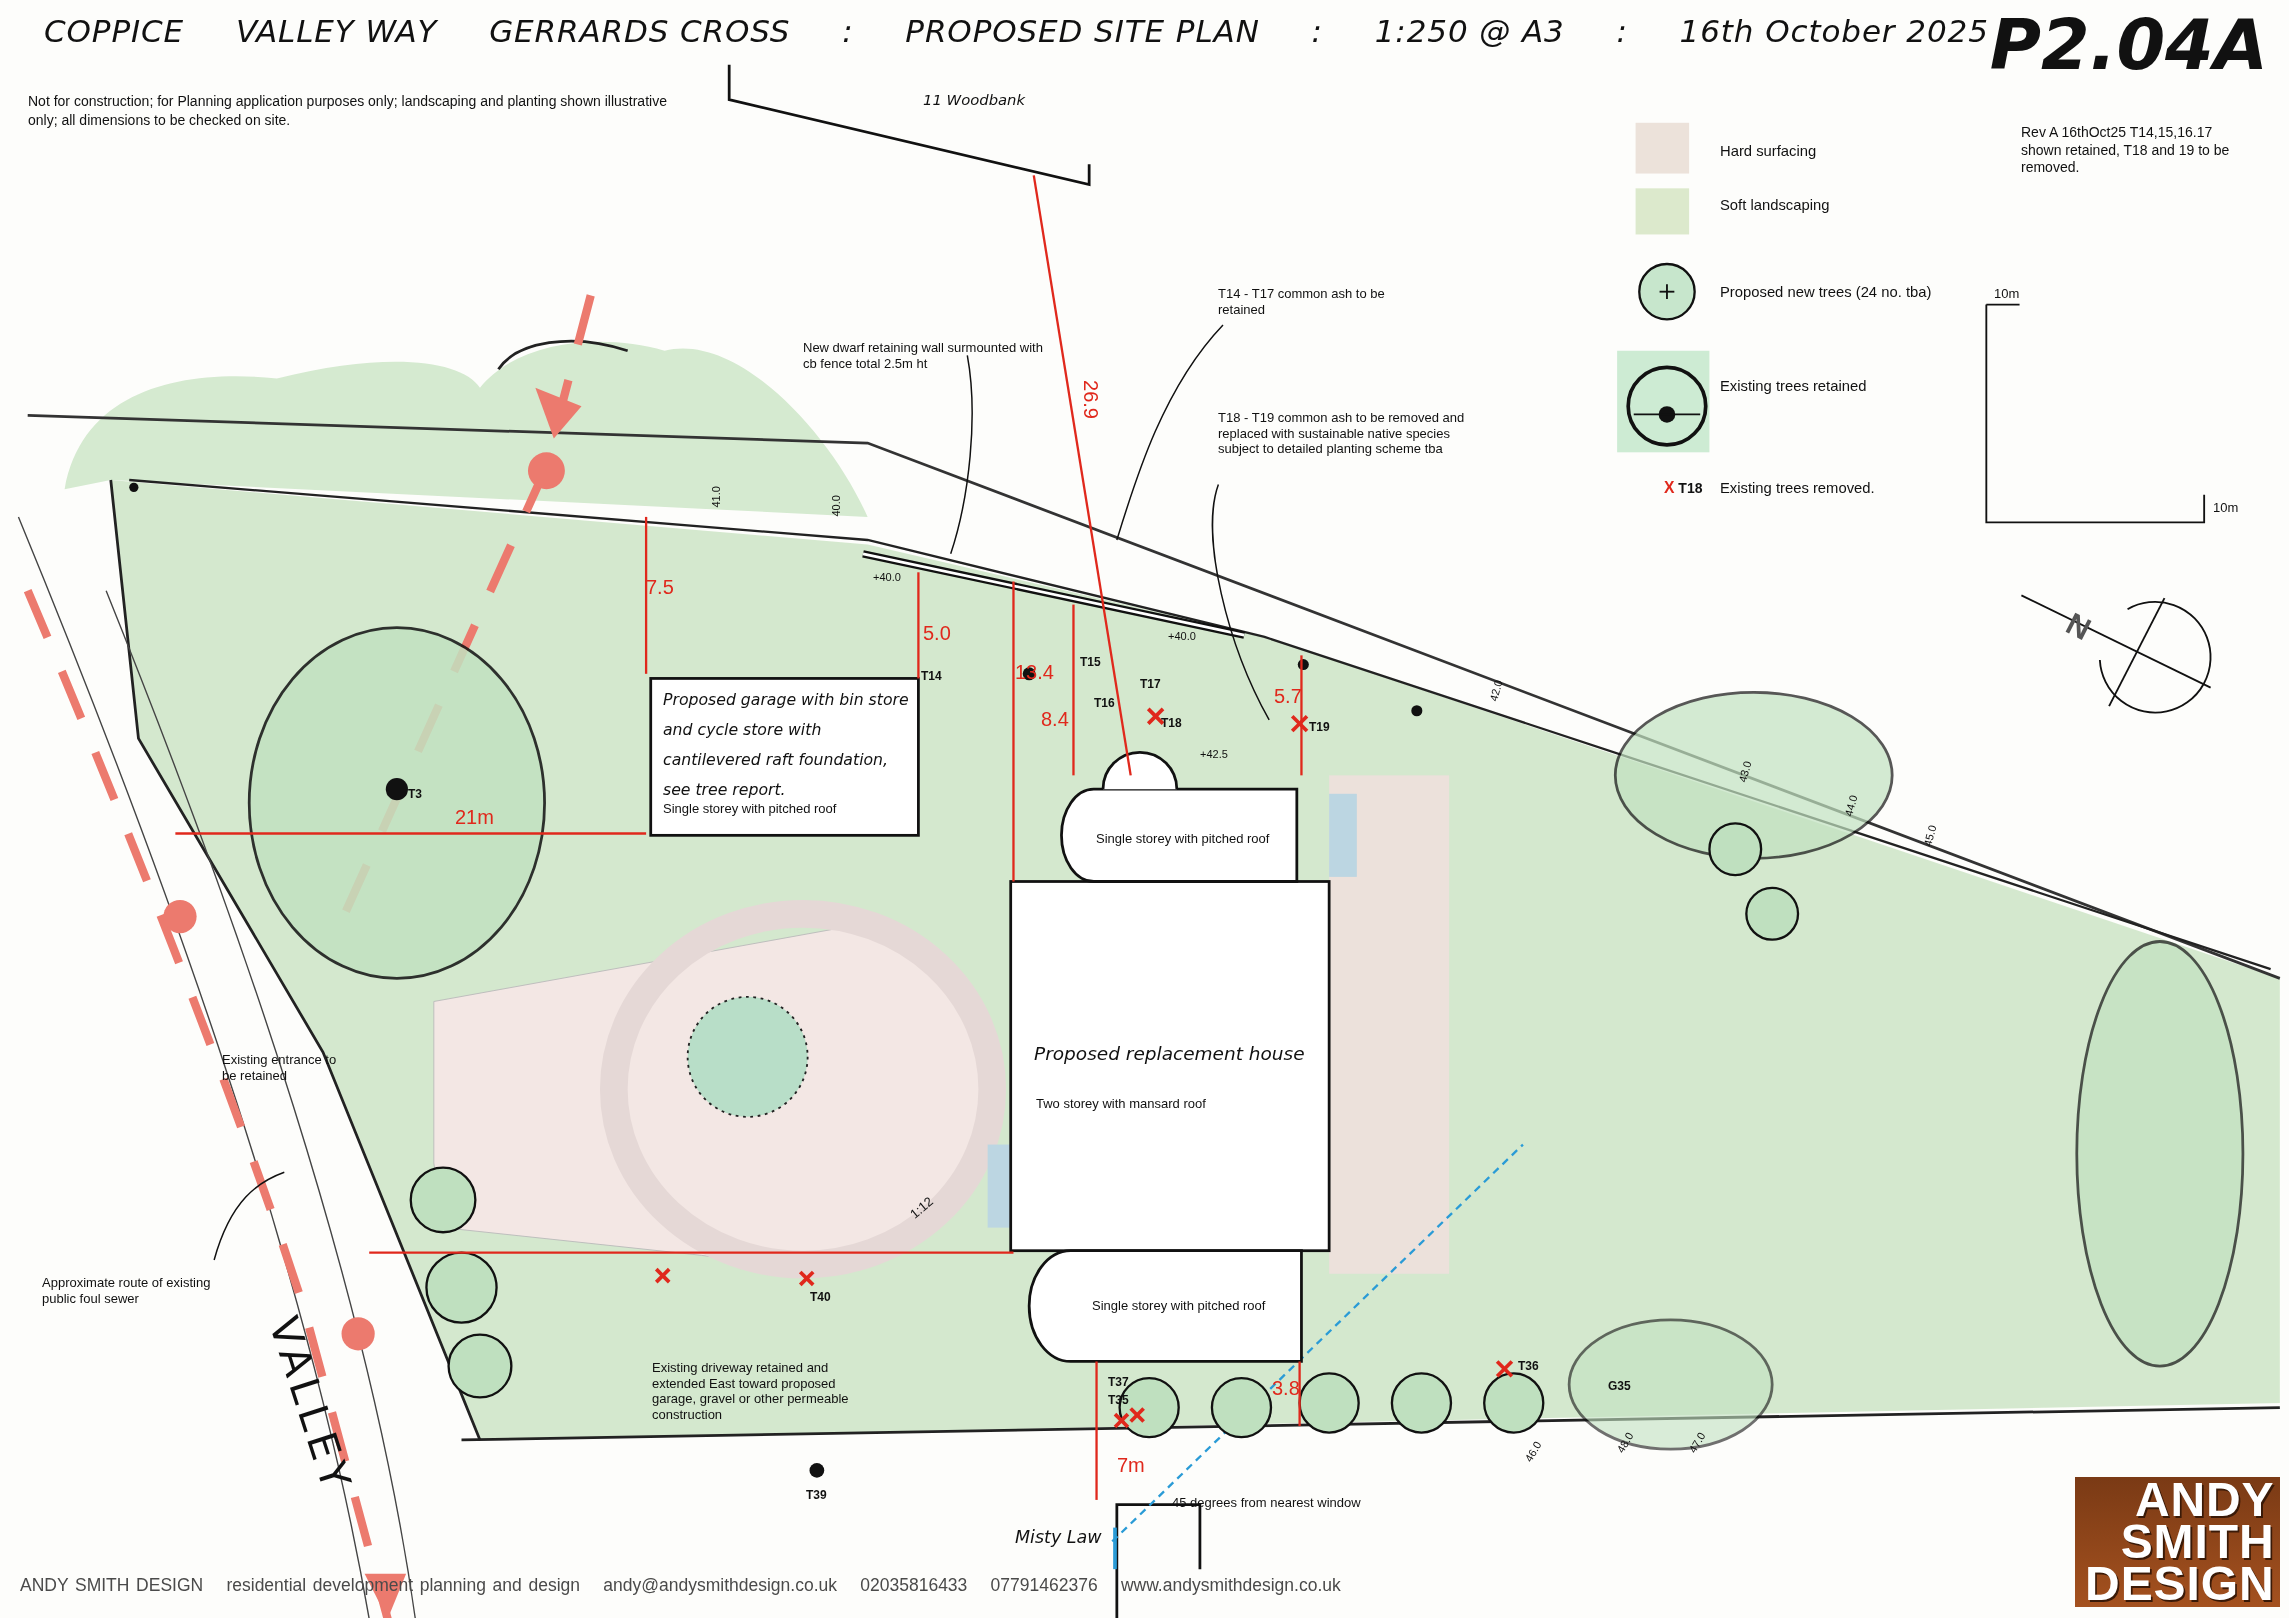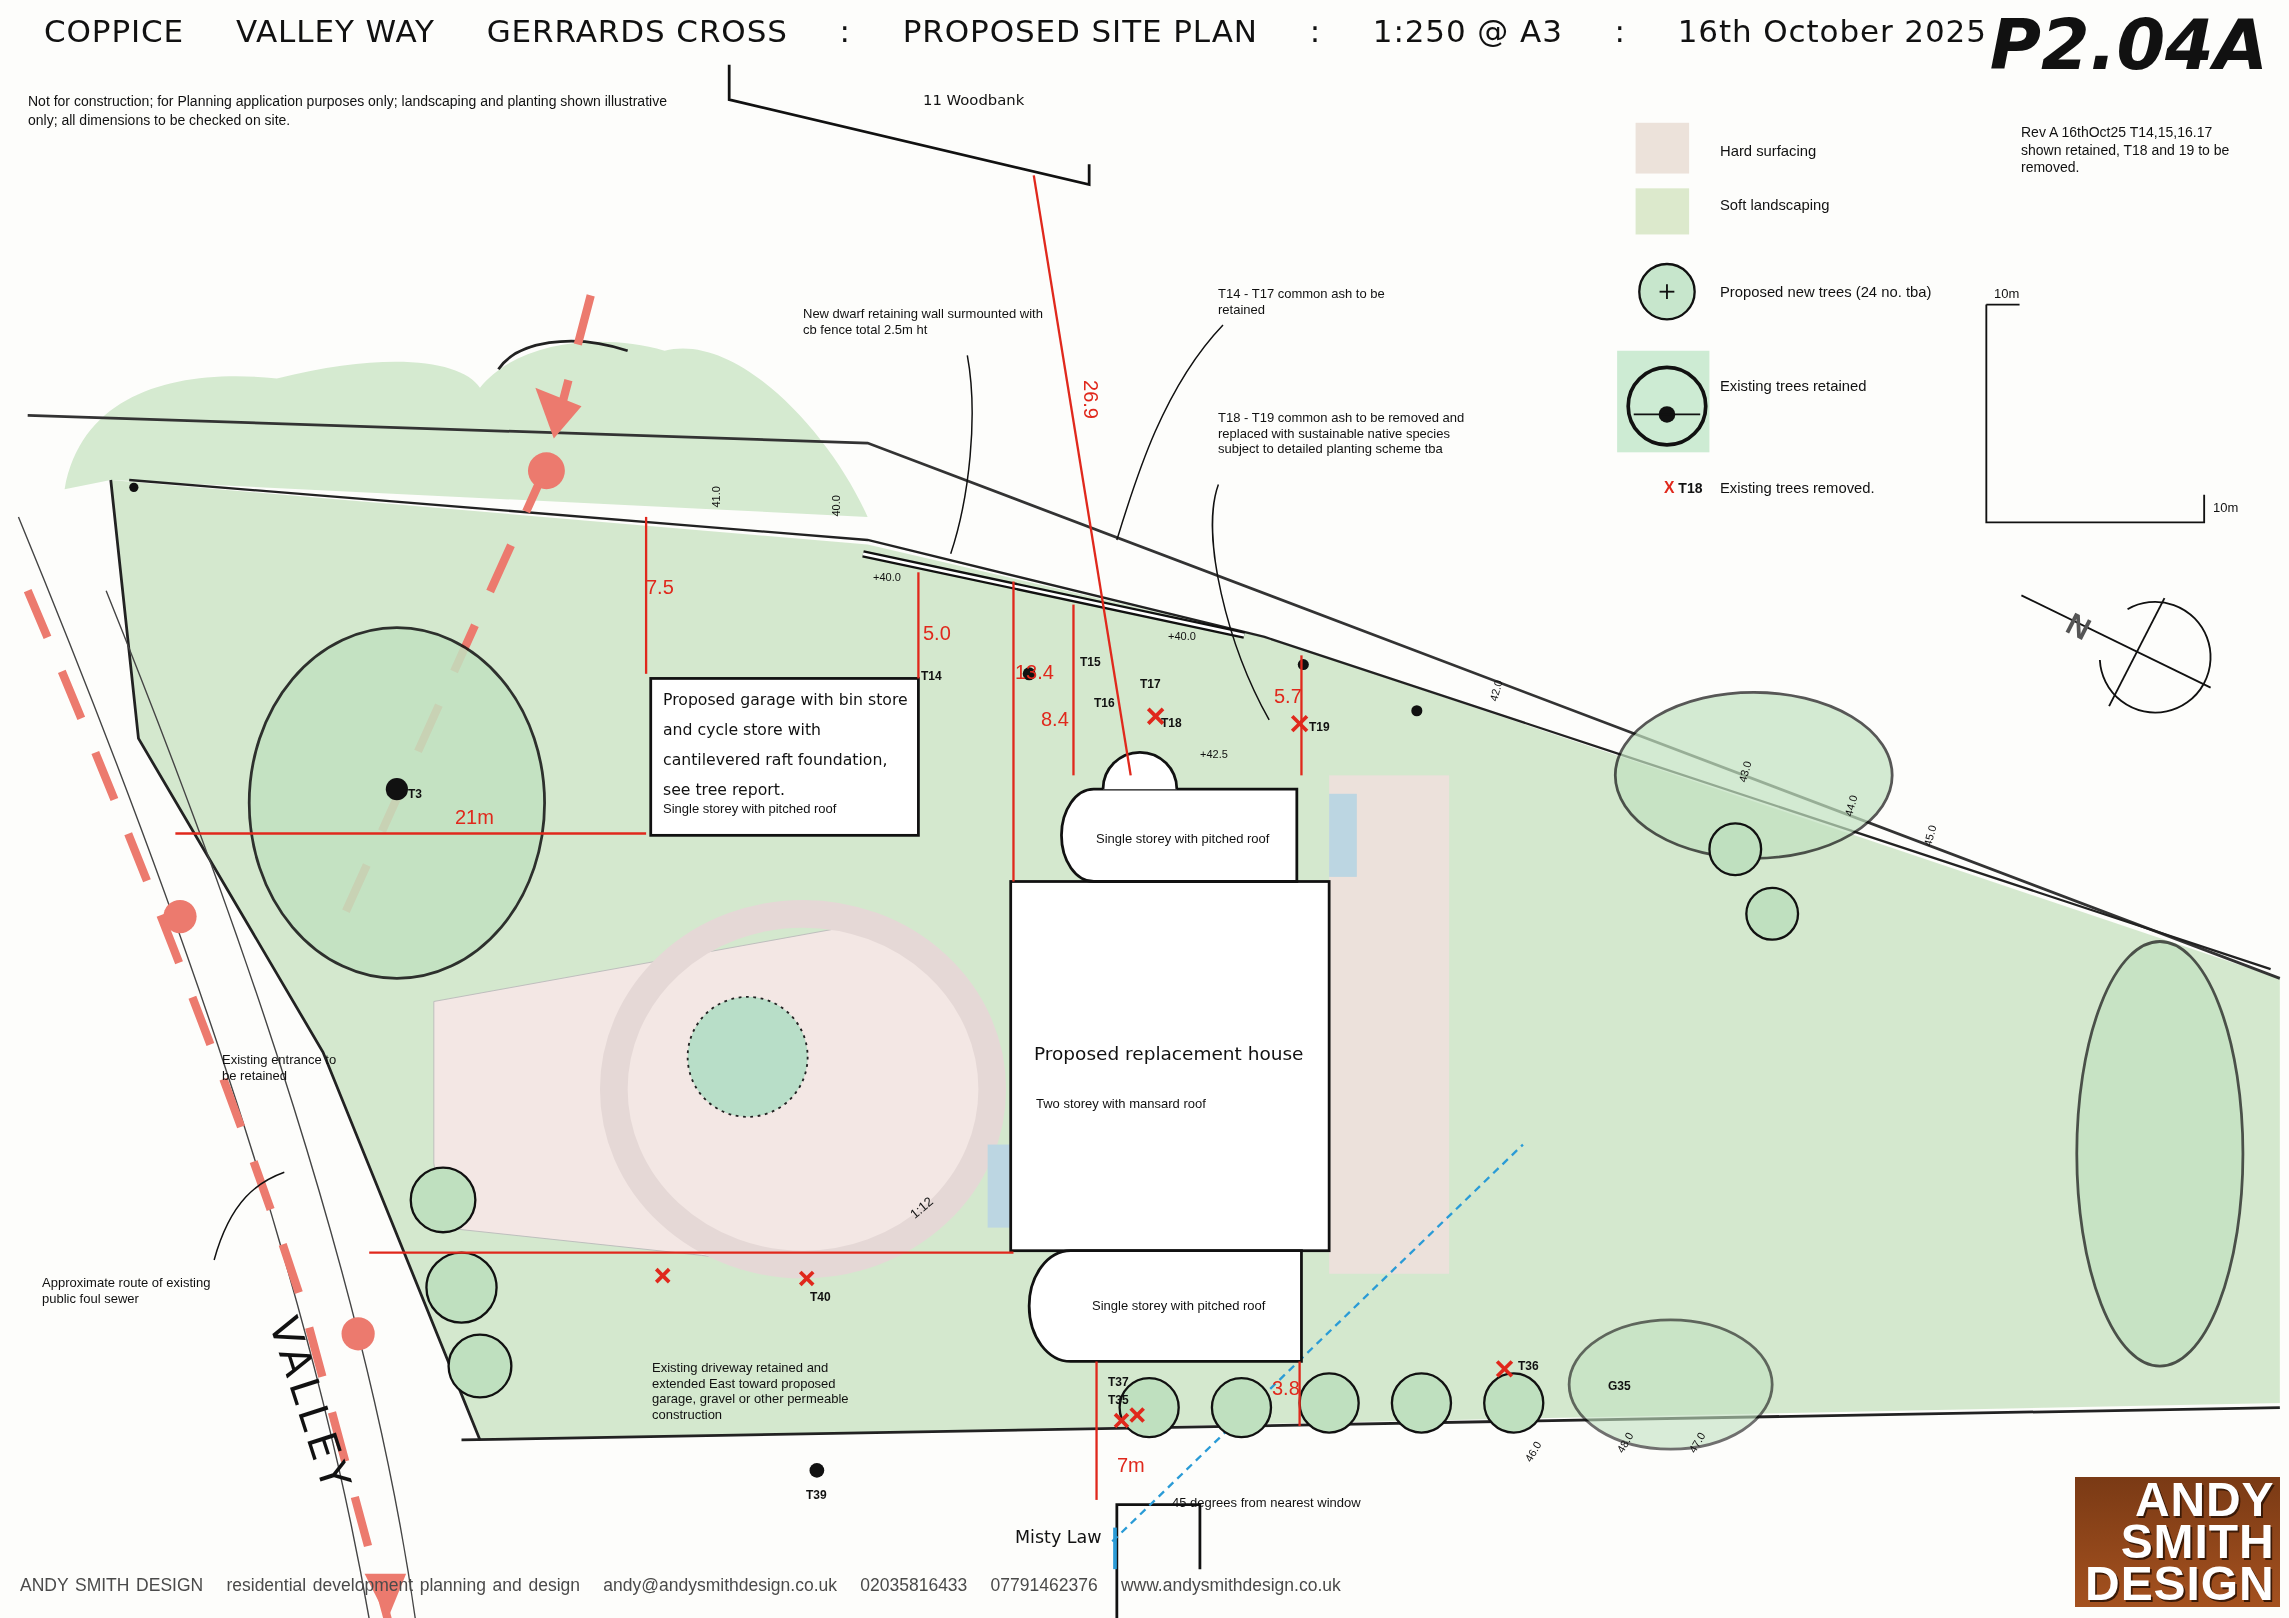--- a/index.html
+++ b/index.html
@@ -1,18 +1,18 @@
 <!DOCTYPE html>
 <html style="font-size:14.8px"><head>
 <meta charset="utf-8">
 <style>
   html, body { margin:0; padding:0; background:#fdfdfb; }
   body { width:2290px; height:1619px; position:relative; overflow:hidden;
          font-family:"Liberation Sans", sans-serif; color:#111; }
-  .hand { font-family:"DejaVu Sans", sans-serif; }
+  .hand { font-family:"DejaVu Sans", sans-serif; font-style:italic; }
   .abs { position:absolute; }
   .title-bar { left:44px; top:13px; font-size:31px; letter-spacing:0.9px; white-space:nowrap; }
   .title-bar span { margin-right:41px; }
   .drawing-no { right:22px; top:3.7px; font-size:70px; font-weight:bold; font-style:italic;margin-left:38px; }
   .note { left:28px; top:92px; width:646px; font-size:14px; line-height:18.5px; }
   .legend-item { position:absolute; left:1634px; font-size:14.8px; }
   .rev-note { left:2021px; top:124px; width:231px; font-size:14px; line-height:17.5px; }
   .label { position:absolute; font-size:13px; line-height:15.7px; }
   .tag { position:absolute; font-size:12px; font-weight:bold; }
   .dim { position:absolute; color:#e0281c; font-size:20px; }
@@ -198,21 +198,21 @@
 <div class="legend-item" style="left:1720px;top:480px">Existing trees removed.</div>
 
 <div class="label" style="left:1994px;top:286px">10m</div>
 <div class="label" style="left:2213px;top:500px">10m</div>
 <div class="abs" style="left:2067px;top:609px;font-size:31px;font-weight:900;color:#555;transform:rotate(27deg)">N</div>
 
 <div class="label hand" style="left:923px;top:92px;font-size:14.8px">11 Woodbank</div>
 <div class="label hand" style="left:1015px;top:1530px;font-size:17.5px">Misty Law</div>
 <div class="abs hand" style="left:305px;top:1311px;font-size:41px;font-style:normal;transform:rotate(72deg);transform-origin:left top;letter-spacing:5.5px">VALLEY</div>
 
-<div class="label" style="left:803px;top:306px;width:240px">New dwarf retaining wall surmounted with cb fence total 2.5m ht</div>
+<div class="label" style="left:803px;top:340px;width:240px">New dwarf retaining wall surmounted with cb fence total 2.5m ht</div>
 <div class="label" style="left:1218px;top:286px;width:212px">T14 - T17 common ash to be retained</div>
 <div class="label" style="left:1218px;top:410px;width:249px">T18 - T19 common ash to be removed and replaced with sustainable native species subject to detailed planting scheme tba</div>
 <div class="label" style="left:222px;top:1052px;width:120px">Existing entrance to be retained</div>
 <div class="label" style="left:42px;top:1275px;width:203px">Approximate route of existing public foul sewer</div>
 <div class="label" style="left:652px;top:1360px;width:212px">Existing driveway retained and extended East toward proposed garage, gravel or other permeable construction</div>
 <div class="label" style="left:1172px;top:1495px">45 degrees from nearest window</div>
 <div class="label" style="left:985;top:1200px;left:909px;transform:rotate(-40deg)">1:12</div>
 
 <div class="abs hand" style="left:663px;top:685px;width:249px;font-size:15.7px;line-height:30px">Proposed garage with bin store and cycle store with cantilevered raft foundation, see tree report.</div>
 <div class="bldg-label" style="left:663px;top:801px">Single storey with pitched roof</div>

